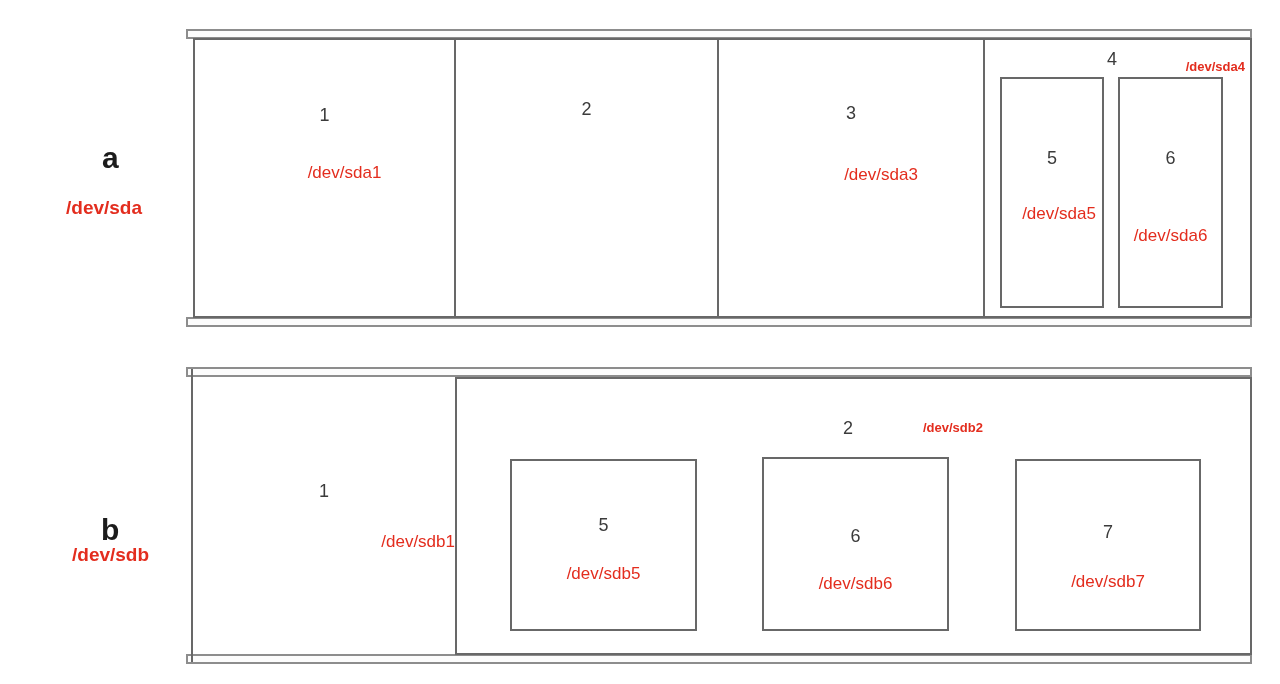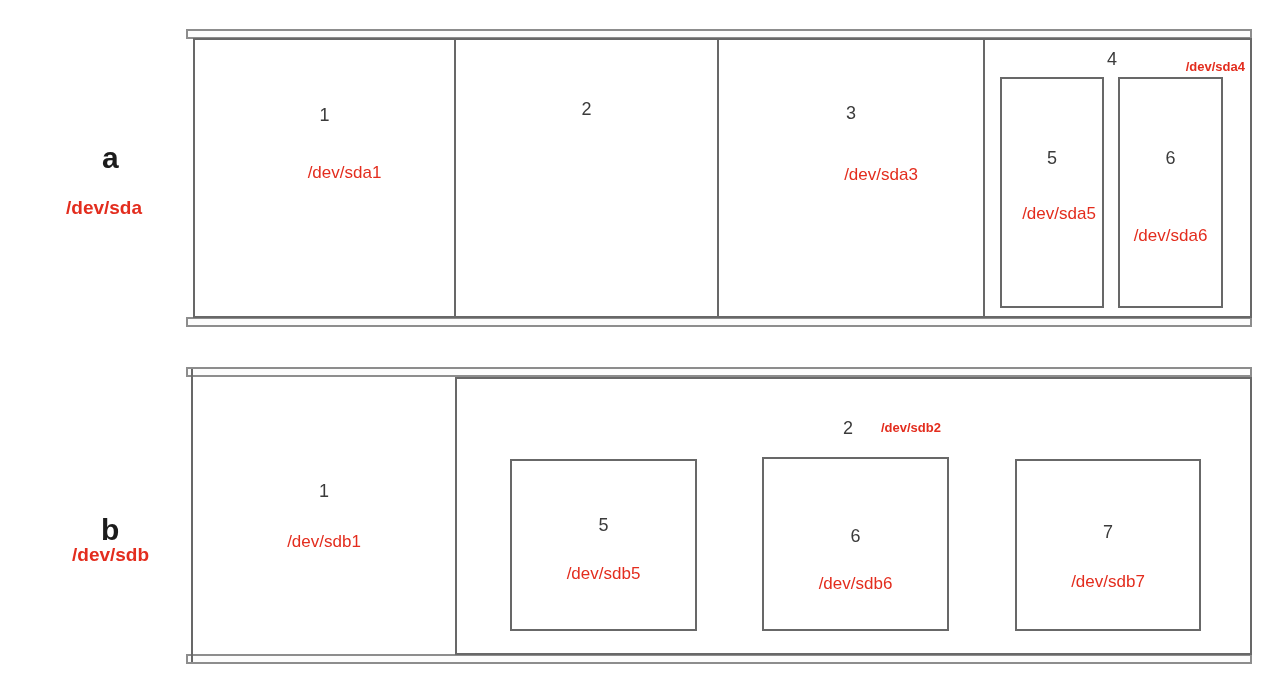--- a/index.html
+++ b/index.html
@@ -130,26 +130,26 @@
     <span class="disk-label" style="left:101px; top:515px;">b</span>
     <span class="disk-dev" style="left:72px; top:545px;">/dev/sdb</span>
 
     <div class="rail" style="left:186px; top:367px; width:1066px; height:10px;"></div>
     <div class="rail" style="left:186px; top:654px; width:1066px; height:10px;"></div>
 
     <div class="vline" style="left:191px; top:369px; height:293px;"></div>
 
     <div class="region" style="left:193px; top:377px; width:262px; height:277px;">
       <span class="num" style="top:105px;">1</span>
-      <span class="dev" style="top:156px;">/dev/sdb1</span>
+      <span class="dev" style="top:156px;text-align:right;">/dev/sdb1</span>
     </div>
 
     <div class="pbox" style="left:455px; top:377px; width:797px; height:278px;">
       <span class="floating-num" style="left:386px; top:40px;">2</span>
-      <span class="floating-dev" style="left:424px; top:42px;text-align:right;">/dev/sdb2</span>
+      <span class="floating-dev" style="left:466px; top:42px;text-align:right;">/dev/sdb2</span>
 
       <div class="pbox" style="left:53px; top:80px; width:187px; height:172px;">
         <span class="num" style="top:55px;">5</span>
         <span class="dev" style="top:104px;">/dev/sdb5</span>
       </div>
 
       <div class="pbox" style="left:305px; top:78px; width:187px; height:174px;">
         <span class="num" style="top:68px;">6</span>
         <span class="dev" style="top:116px;">/dev/sdb6</span>
       </div>

